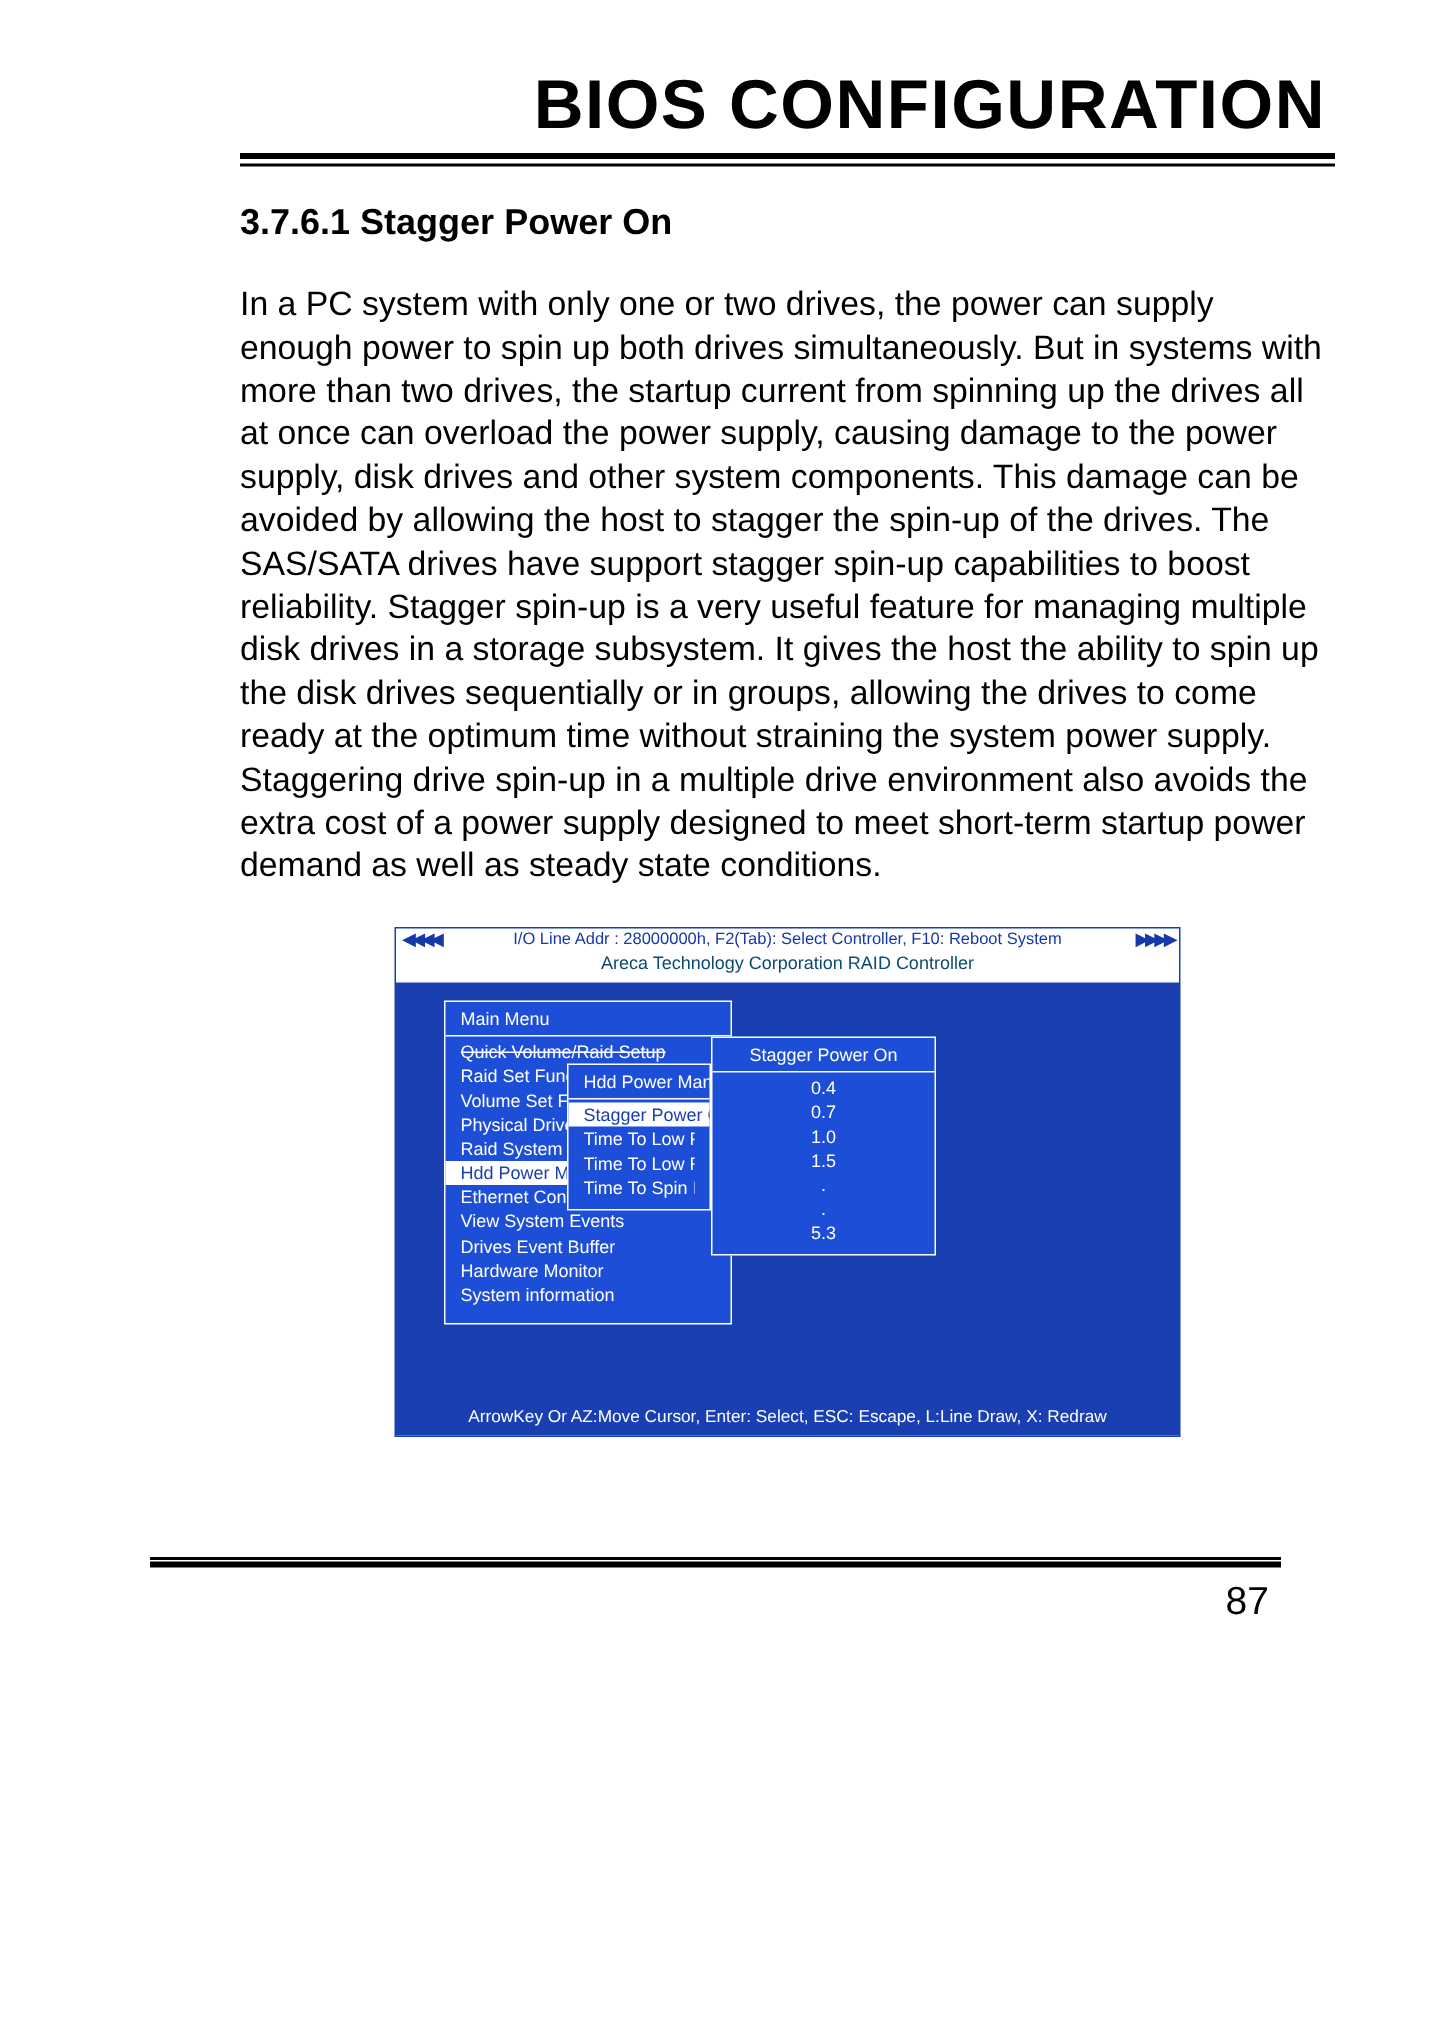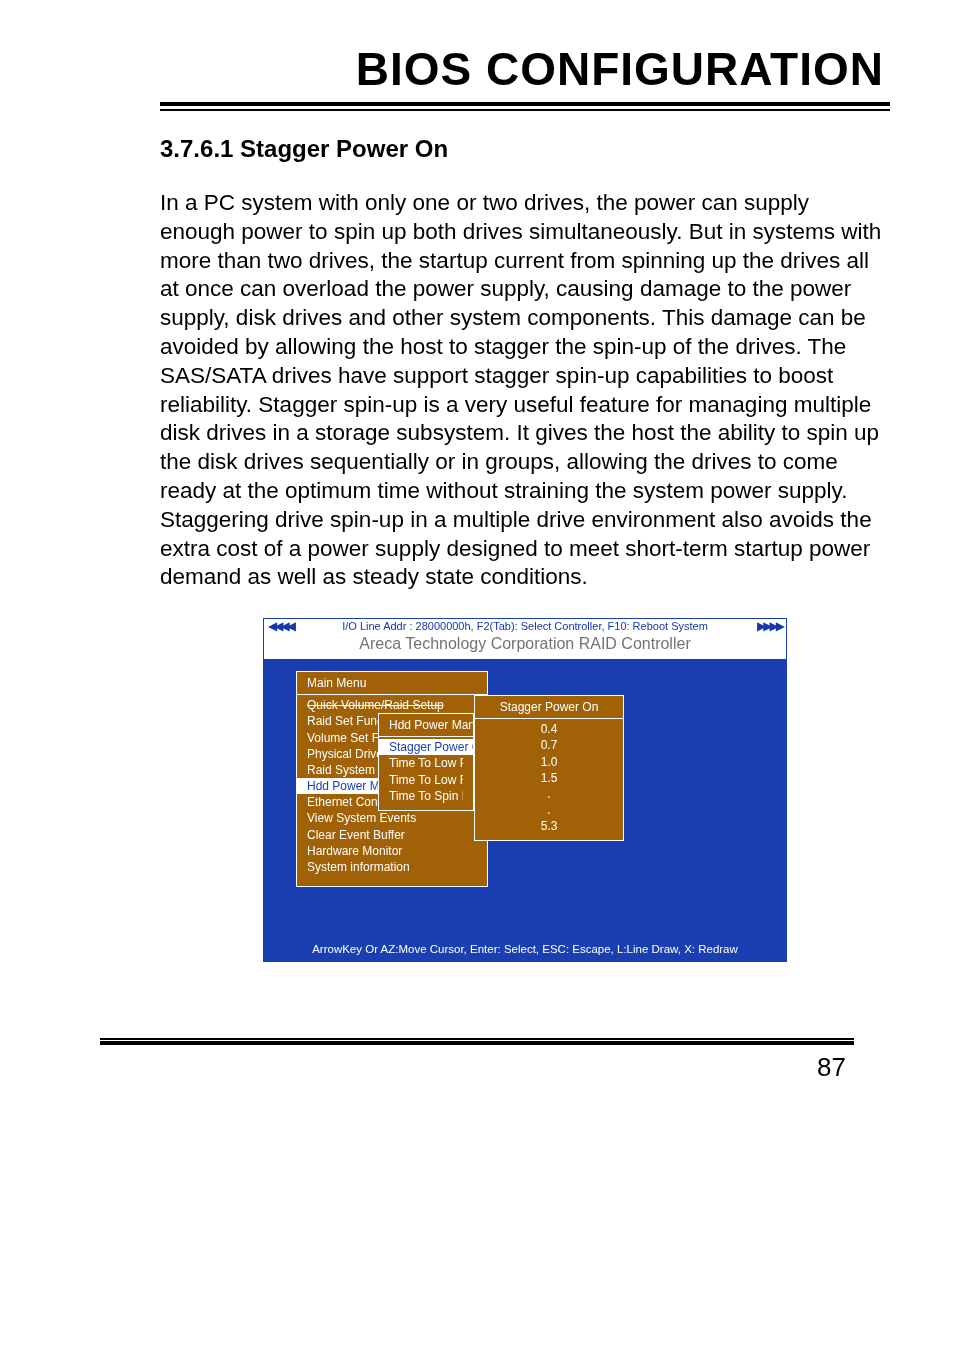--- a/index.html
+++ b/index.html
@@ -62,34 +62,34 @@
   .arrows-left, .arrows-right {
     position: absolute;
     top: 0;
     font-size: 12px;
     letter-spacing: -3px;
     color: #1638a8;
   }
   .arrows-left { left: 4px; }
   .arrows-right { right: 4px; }
   .bios-sub {
-    color: #737373;
-    font-size: 16px;
+    color: #0c4a6e;
+    font-size: 12px;
     text-align: center;
     padding: 2px 0 6px 0;
   }
   .bios-body {
     background: #1a3fb0;
     position: relative;
     height: 302px;
   }
   .menu-box {
     position: absolute;
     border: 1px solid #ffffff;
-    background: #a16207;
+    background: #1d4ed8;
     color: #ffffff;
     font-size: 12px;
   }
   .menu-title {
     padding: 4px 10px 4px 10px;
     border-bottom: 1px solid #ffffff;
     white-space: nowrap;
   }
   .menu-items {
     padding: 2px 10px 6px 10px;
@@ -157,21 +157,21 @@
           <div class="menu-title">Main Menu</div>
           <div class="menu-items">
             <div class="strike">Quick Volume/Raid Setup</div>
             <div>Raid Set Function</div>
             <div>Volume Set Function</div>
             <div>Physical Drives</div>
             <div>Raid System Function</div>
             <div class="hl">Hdd Power Management</div>
             <div>Ethernet Configuration</div>
             <div>View System Events</div>
-            <div>Clear Event Buffer</div>
+            <div>Drives Event Buffer</div>
             <div>Hardware Monitor</div>
             <div>System information</div>
           </div>
         </div>
 
         <div class="menu-box sub-menu">
           <div class="menu-title">Hdd Power Management</div>
           <div class="menu-items">
             <div class="hl">Stagger Power On</div>
             <div>Time To Low Power Idle</div>

